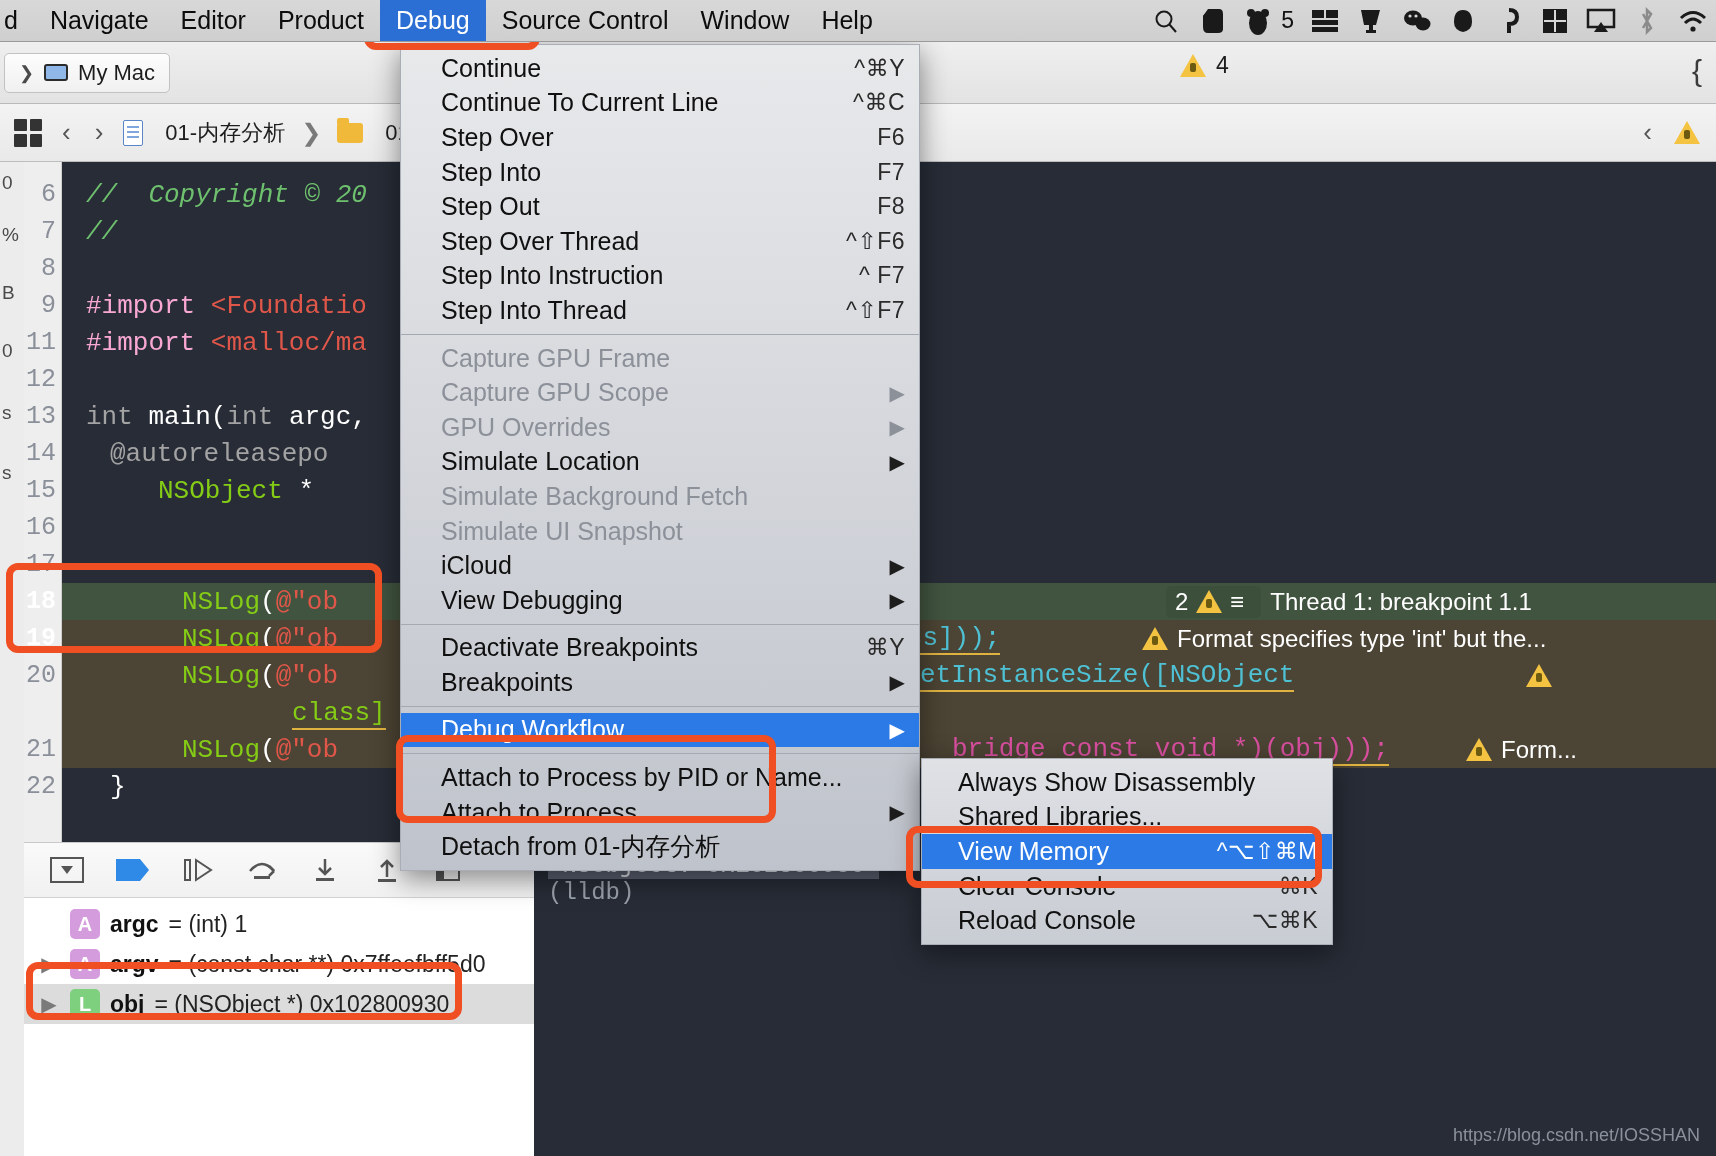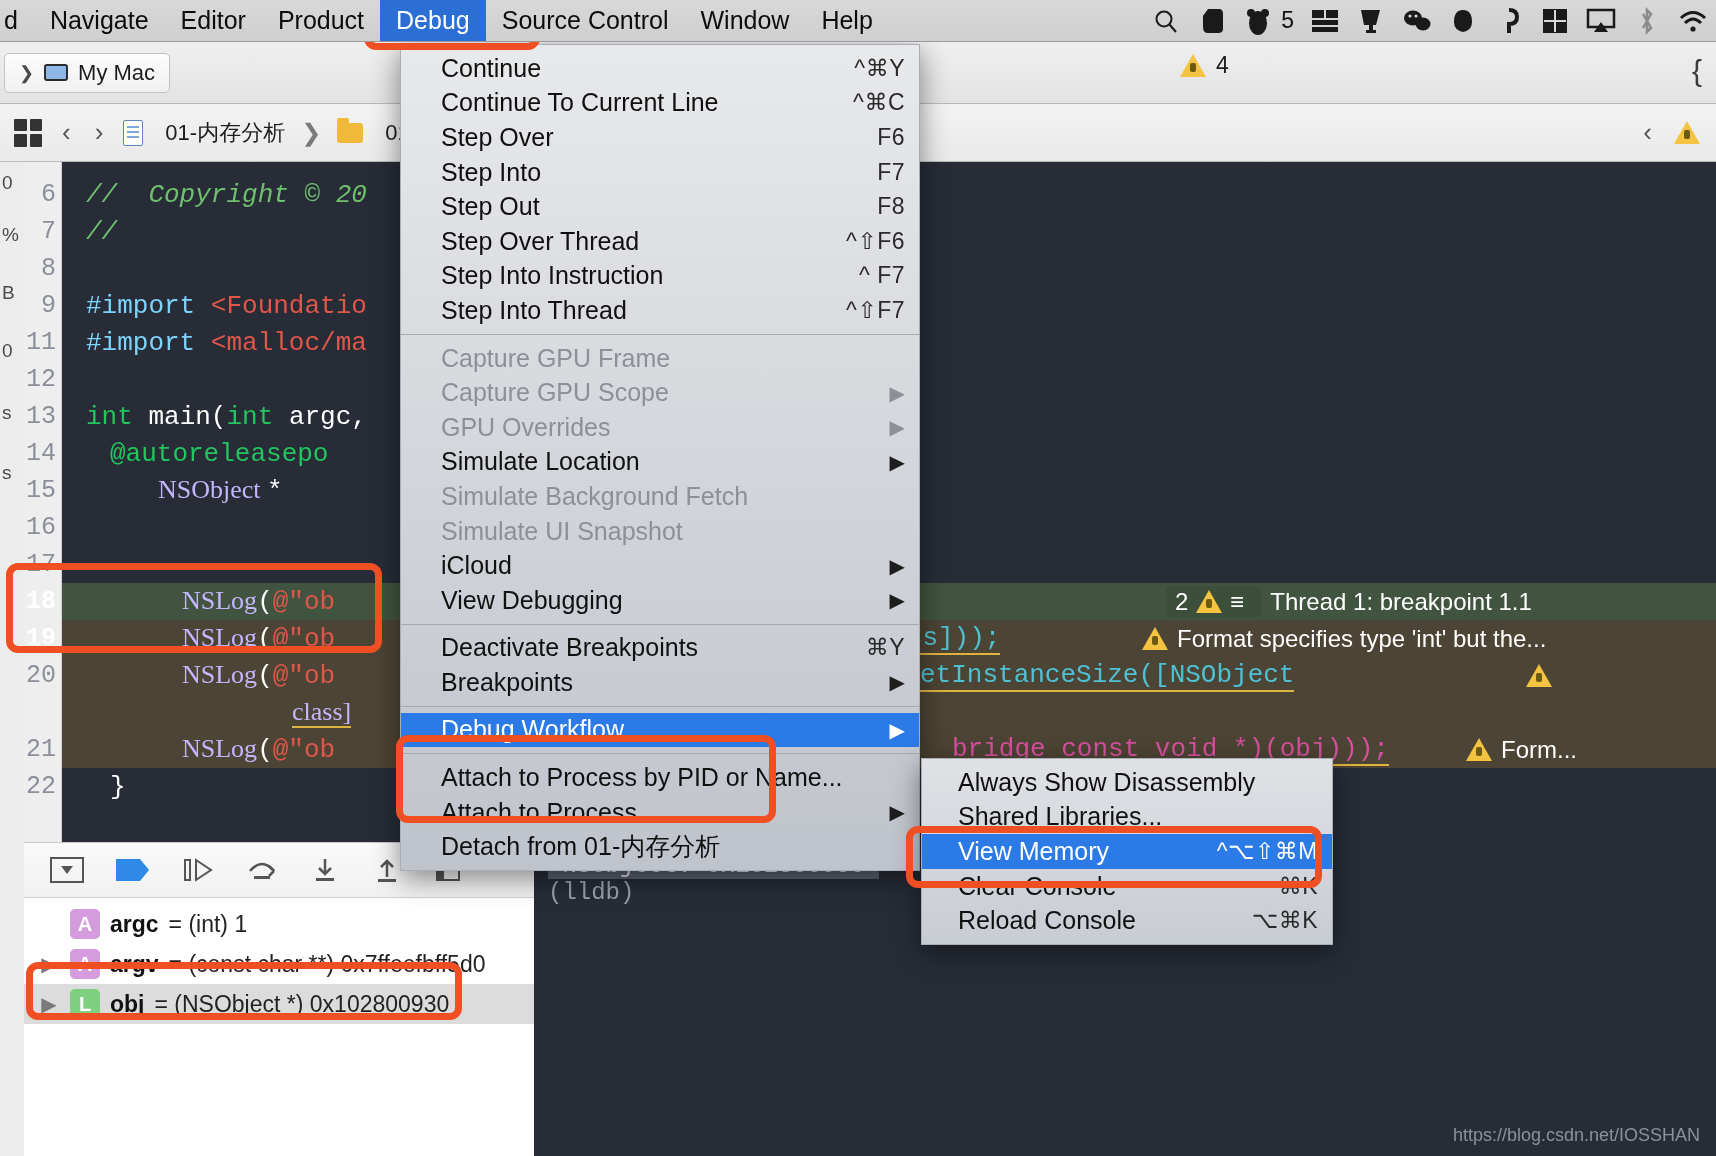--- a/index.html
+++ b/index.html
@@ -119,24 +119,24 @@
     position:absolute; left:-62px; top:2px; width:66px; height:33px;
     background:#2e8ae6; z-index:-1;
   }
   .bp-marker:after {
     content:''; position:absolute; right:-16px; top:0;
     border-left:16px solid #2e8ae6;
     border-top:16.5px solid transparent; border-bottom:16.5px solid transparent;
   }
   .code { padding-left:24px; }
   .cm { color:#6ec06e; font-style:italic; }
-  .pp { color:#7dd3fc; }
+  .pp { color:#f9a8d4; }
   .str { color:#e0574a; }
-  .kw { color:#22c55e; }
-  .ty { color:#c4b5fd;font-family:Liberation Serif, serif; }
+  .kw { color:#a3a3a3; }
+  .ty { color:#84cc16; }
   .fn { color:#ffffff; }
   .id { color:#ffffff; }
   .hl-row { background:#41543f; }
   .hl-row2 { background:#4c4434; }
   .warnrow { background:#4c4434; }
 
   .issue-pill {
     display:inline-flex; align-items:center; gap:9px;
     border-radius:5px; padding:1px 8px; margin-left:16px;
     font-family:"Liberation Sans", sans-serif; font-size:24px; color:#fff;

